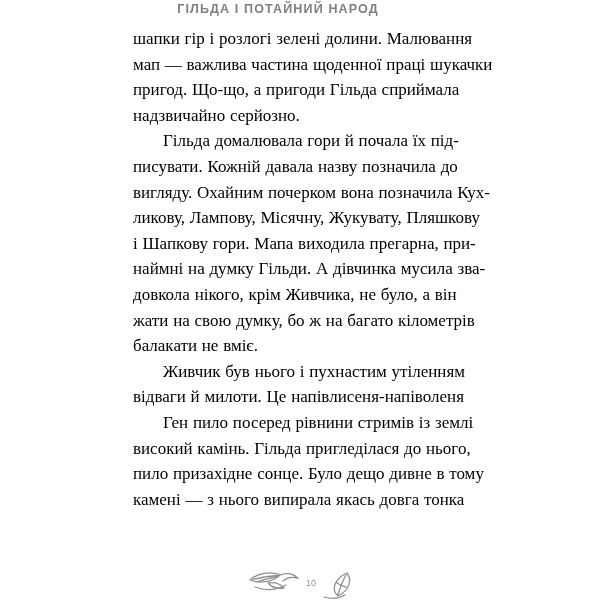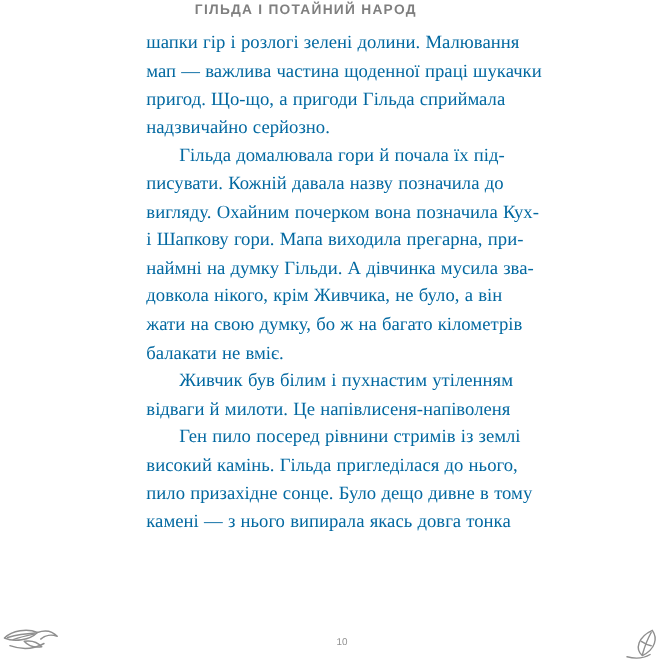--- a/index.html
+++ b/index.html
@@ -21,36 +21,36 @@
     letter-spacing: 1.15px;
     color: #7f7f7f;
   }
   .text-block {
     position: absolute;
     left: 133px;
     top: 26px;
     width: 360px;
     font-size: 17px;
     line-height: 25.6px;
-    color: #0369a1;
+    color: #000000;
     word-spacing: 0.5px;
   }
   .paragraph { margin: 0; }
   .line {
     height: 25.6px;
     white-space: nowrap;
   }
   .line.indent { padding-left: 30px; }
   .page-footer {
     position: absolute;
     top: 564px; left: 0;
     width: 600px;
     height: 34px;
     display: flex;
-    justify-content: space-between;
+    justify-content: center;
     align-items: center;
     gap: 4px;
   }
   .ornament { display: block; }
   .ornament path {
     fill: none;
     stroke: #8f8f8f;
     stroke-width: 1.3;
     stroke-linecap: round;
     stroke-linejoin: round;
@@ -73,28 +73,29 @@
   <div class="paragraph">
     <div class="line">шапки гір і розлогі зелені долини. Малювання</div>
     <div class="line">мап — важлива частина щоденної праці шукачки</div>
     <div class="line">пригод. Що-що, а пригоди Гільда сприймала</div>
     <div class="line">надзвичайно серйозно.</div>
   </div>
   <div class="paragraph">
     <div class="line indent">Гільда домалювала гори й почала їх під-</div>
     <div class="line">писувати. Кожній давала назву позначила до</div>
     <div class="line">вигляду. Охайним почерком вона позначила Кух-</div>
+    <div class="line">ликову, Лампову, Місячну, Жукувату, Пляшкову</div>
     <div class="line">і Шапкову гори. Мапа виходила прегарна, при-</div>
     <div class="line">наймні на думку Гільди. А дівчинка мусила зва-</div>
     <div class="line">довкола нікого, крім Живчика, не було, а він</div>
     <div class="line">жати на свою думку, бо ж на багато кілометрів</div>
     <div class="line">балакати не вміє.</div>
   </div>
   <div class="paragraph">
-    <div class="line indent">Живчик був білим і пухнастим утіленням</div>
+    <div class="line indent">Живчик був нього і пухнастим утіленням</div>
     <div class="line">відваги й милоти. Це напівлисеня-напіволеня</div>
   </div>
   <div class="paragraph">
     <div class="line indent">Ген пило посеред рівнини стримів із землі</div>
     <div class="line">високий камінь. Гільда пригледілася до нього,</div>
     <div class="line">пило призахідне сонце. Було дещо дивне в тому</div>
     <div class="line">камені — з нього випирала якась довга тонка</div>
   </div>
 </main>
 

